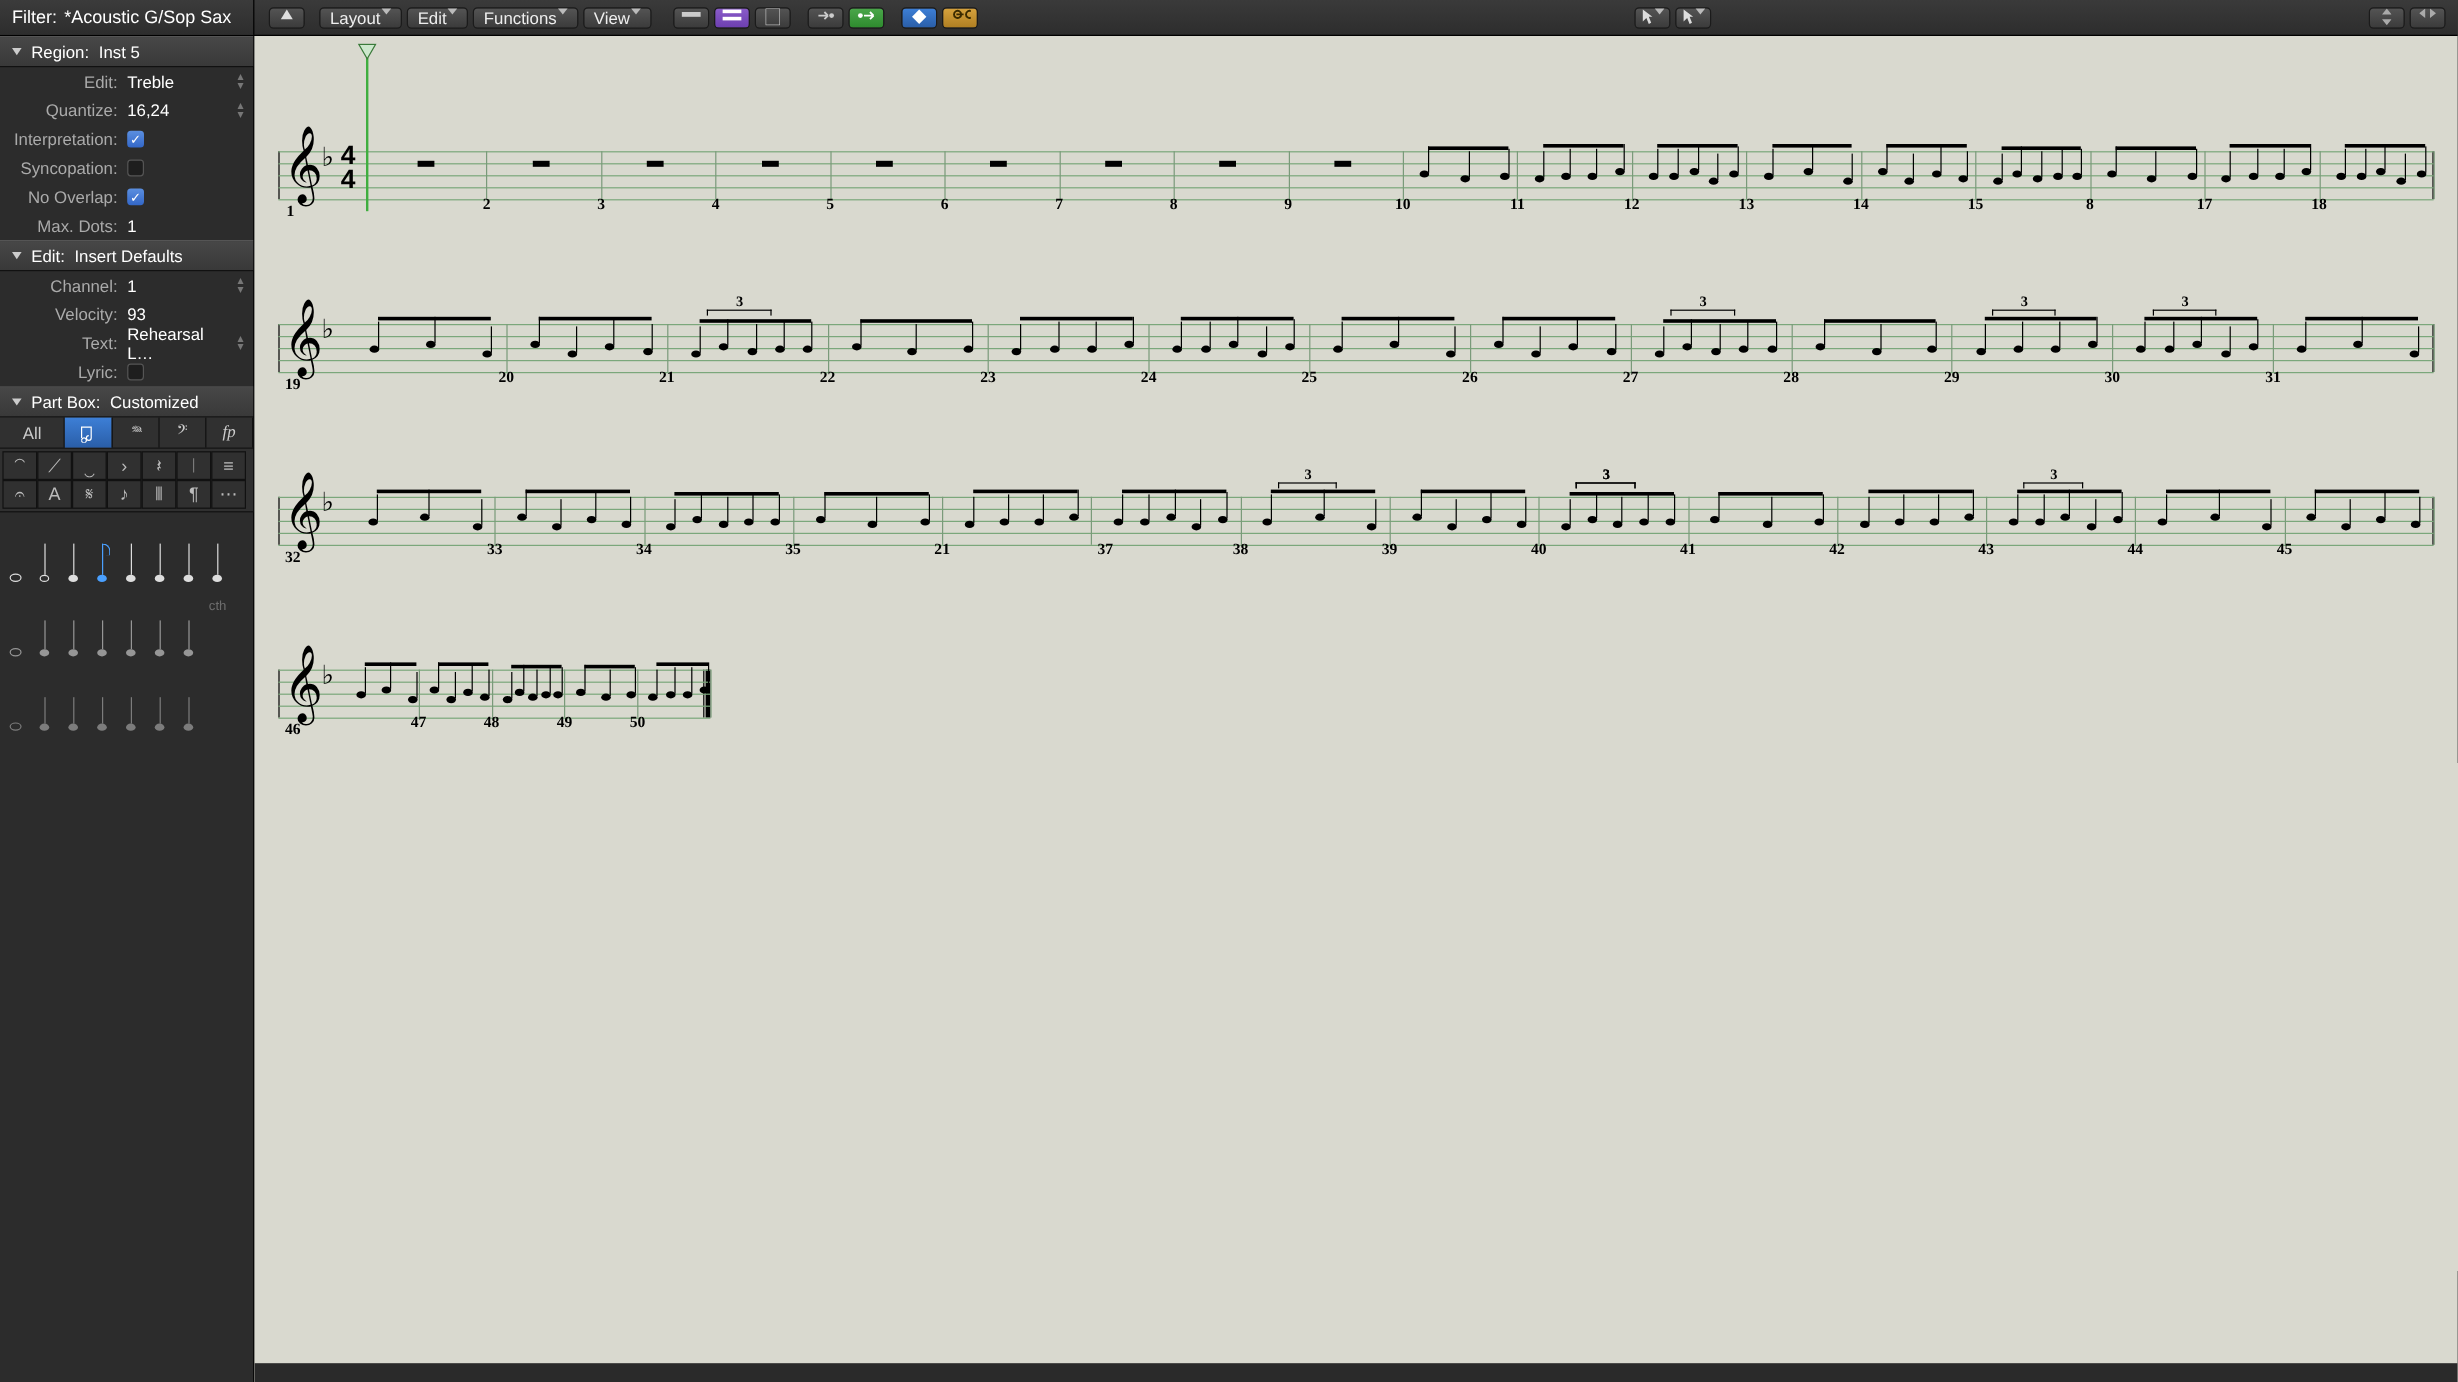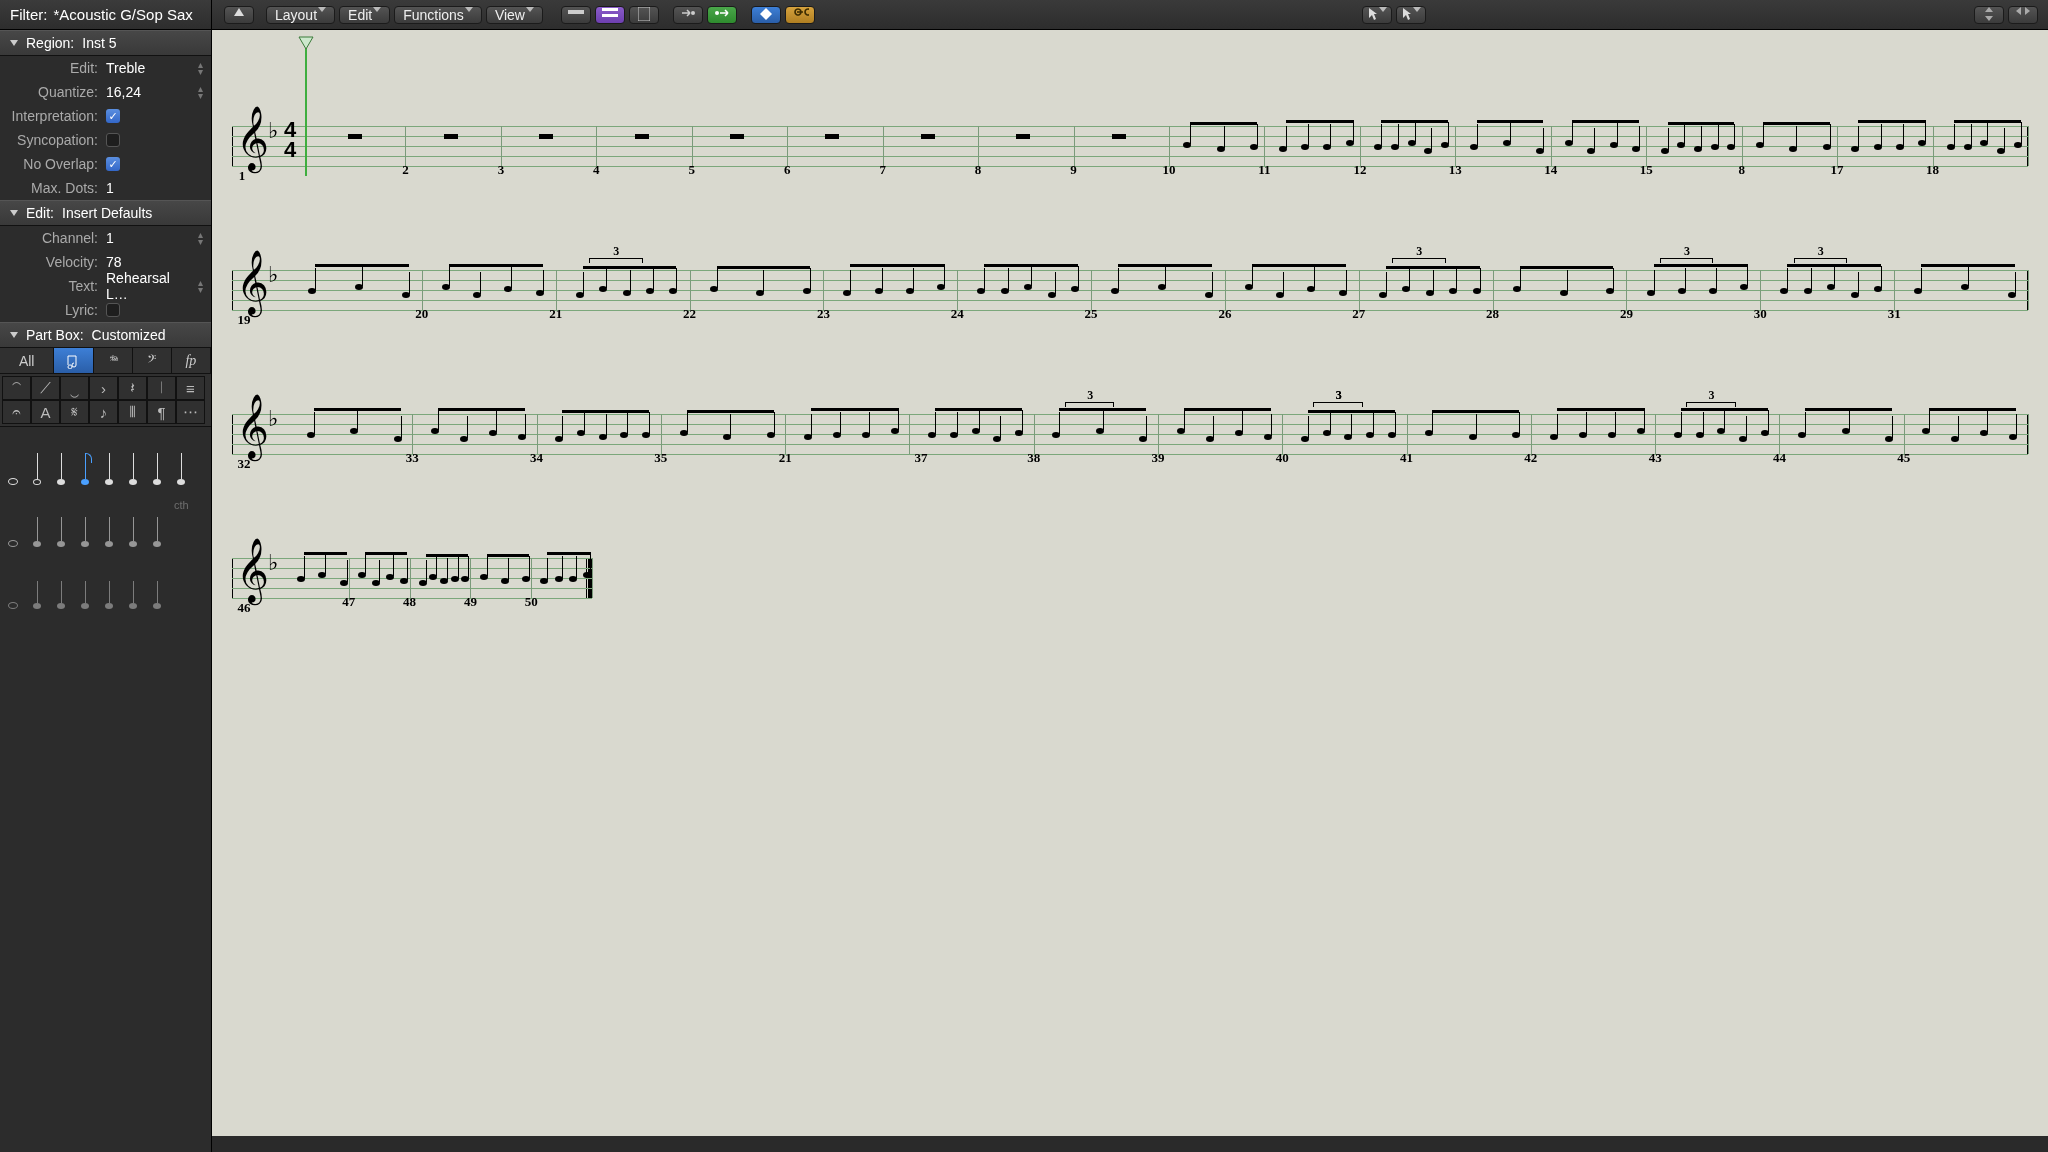--- a/index.html
+++ b/index.html
@@ -273,21 +273,21 @@
     <span>Edit:</span>
     <span style="font-weight:500">Insert Defaults</span>
   </div>
   <div class="row">
     <span class="k">Channel:</span>
     <span class="v">1</span>
     <span class="steppers">▴<br>▾</span>
   </div>
   <div class="row">
     <span class="k">Velocity:</span>
-    <span class="v">78</span>
+    <span class="v">93</span>
   </div>
   <div class="row">
     <span class="k">Text:</span>
     <span class="v">Rehearsal L…</span>
     <span class="steppers">▴<br>▾</span>
   </div>
   <div class="row">
     <span class="k">Lyric:</span>
     <span class="v">
         <span class="chk off"></span>

